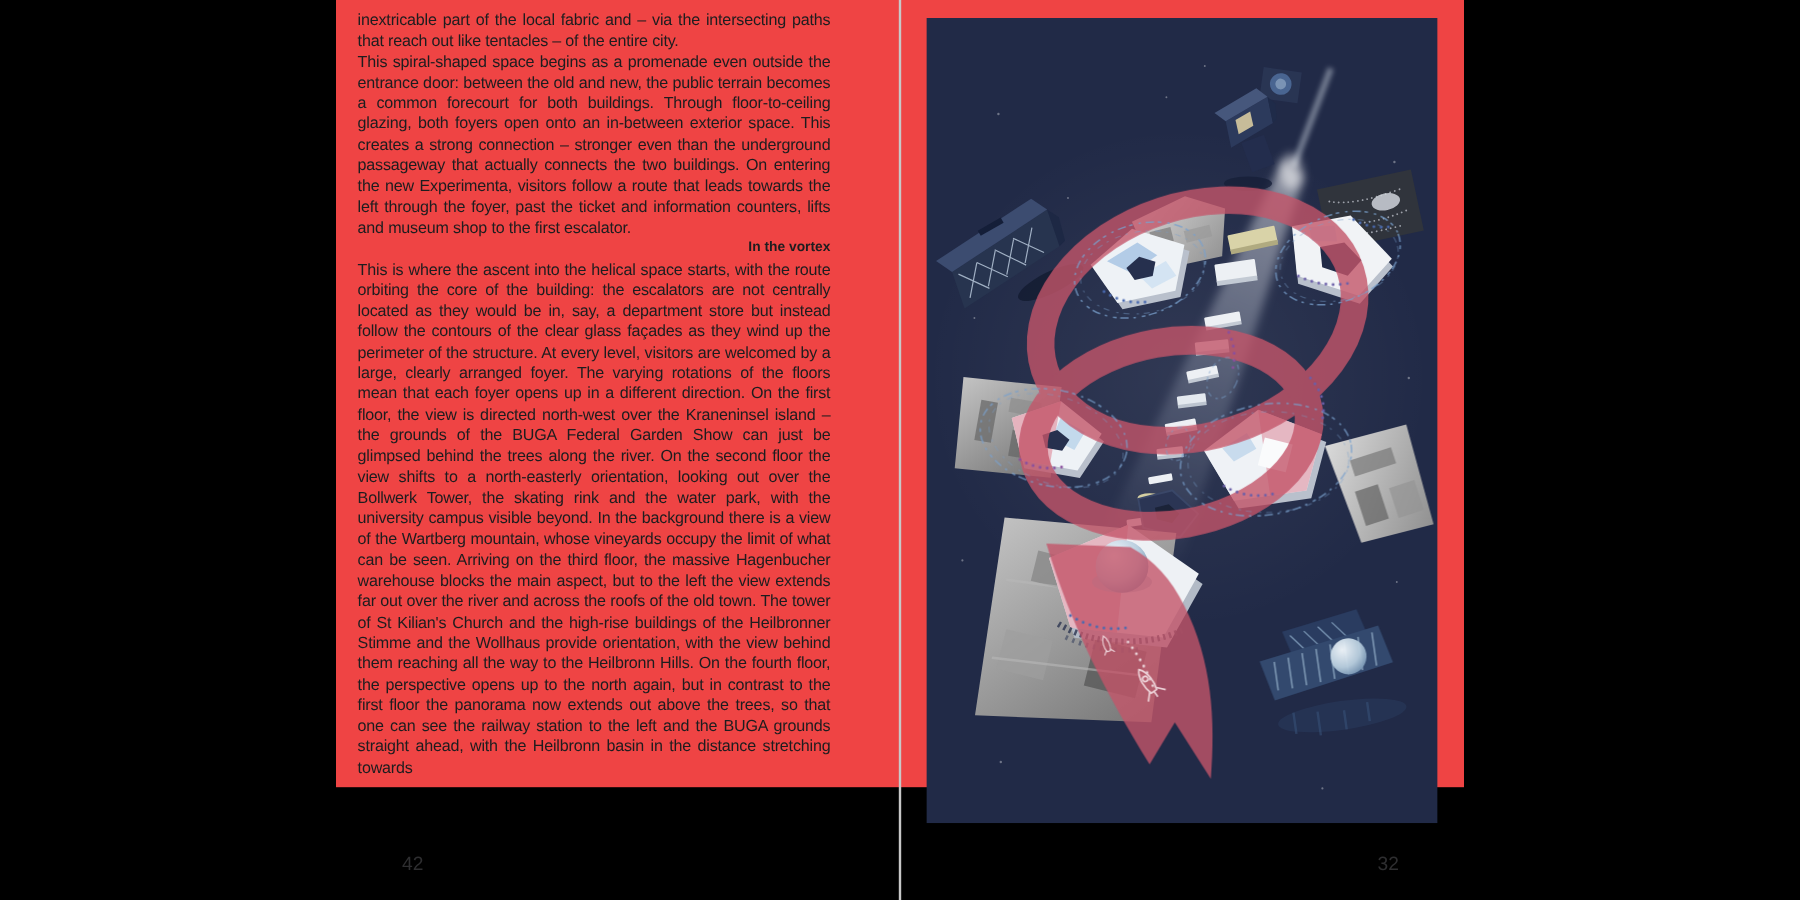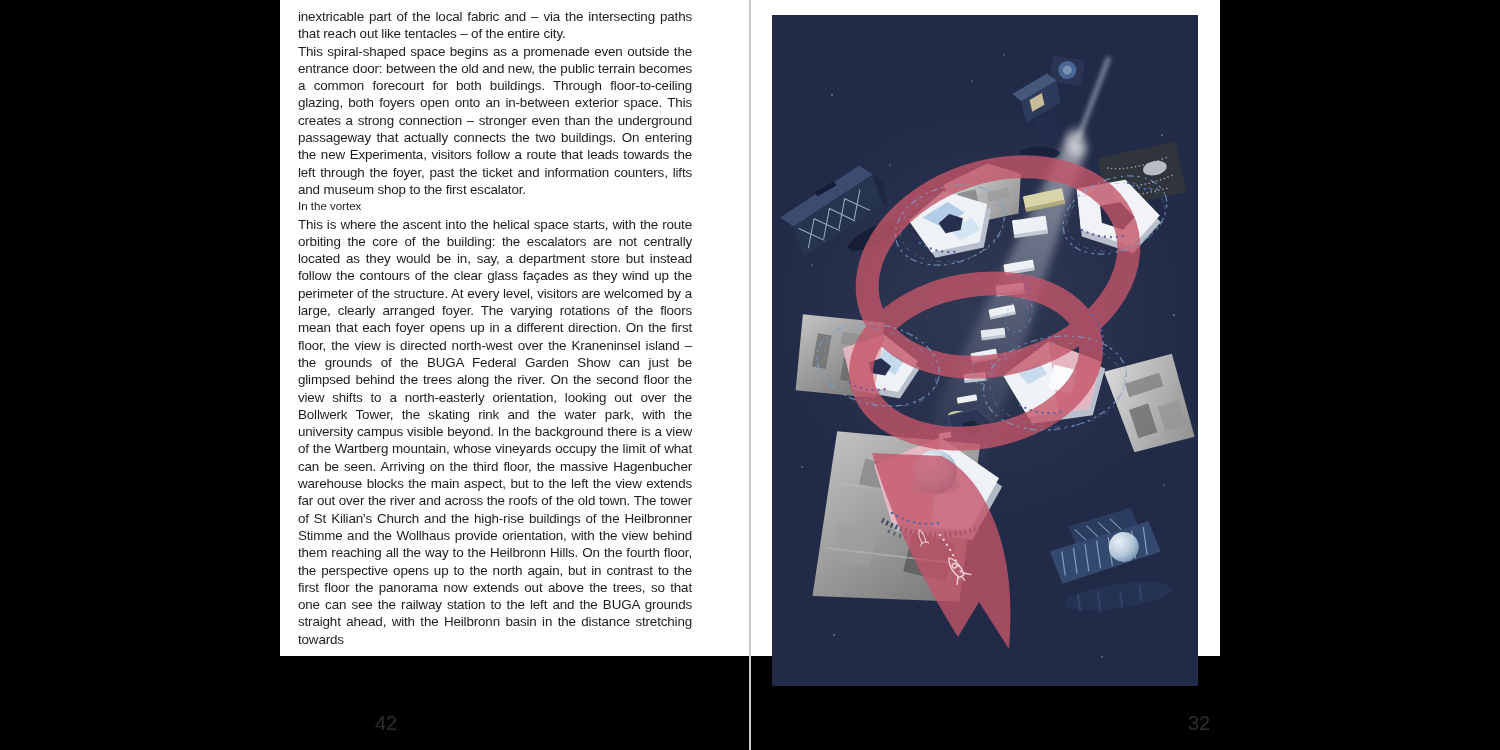--- a/index.html
+++ b/index.html
@@ -1,33 +1,33 @@
 <!DOCTYPE html>
 <html><head>
 <meta charset="utf-8">
 <style>
   html,body{margin:0;padding:0;}
   body{
     width:1500px;height:750px;position:relative;overflow:hidden;
     background:#000;
     font-family:"Liberation Sans", sans-serif;
   }
-  .spread{position:absolute;left:280px;top:0;width:940px;height:656px;background:#ffffff;}
+  .spread{position:absolute;left:280px;top:0;width:940px;height:656px;background:#ef4444;}
   .gutter-line{position:absolute;left:469px;top:0;width:2px;height:750px;background:#c8c8c8;}
   .text-column{
     position:absolute;left:18px;top:8px;width:394px;
     color:#1d1d1f;font-size:13.4px;line-height:17.3px;
     text-align:justify;letter-spacing:-0.15px;
   }
   .text-column p{margin:0;}
   .section-heading{
-    text-align:left;font-size:11.5px;letter-spacing:0;
-    margin:36px 0 32px 0;font-weight:400;
+    text-align:right;font-size:11.5px;letter-spacing:0;
+    margin:36px 0 32px 0;font-weight:700;
   }
-  .page-number{position:absolute;top:712px;font-size:20px;color:#2e2e30;letter-spacing:0;margin-left:40px;}
+  .page-number{position:absolute;top:712px;font-size:16px;color:#2e2e30;letter-spacing:0;}
   .page-number.left{left:55px;}
   .page-number.right{left:868px;}
   .illustration-frame{position:absolute;left:492px;top:15px;width:426px;height:671px;}
   svg{display:block;}
 </style>
 </head>
 <body>
 
 <div class="spread">
 

